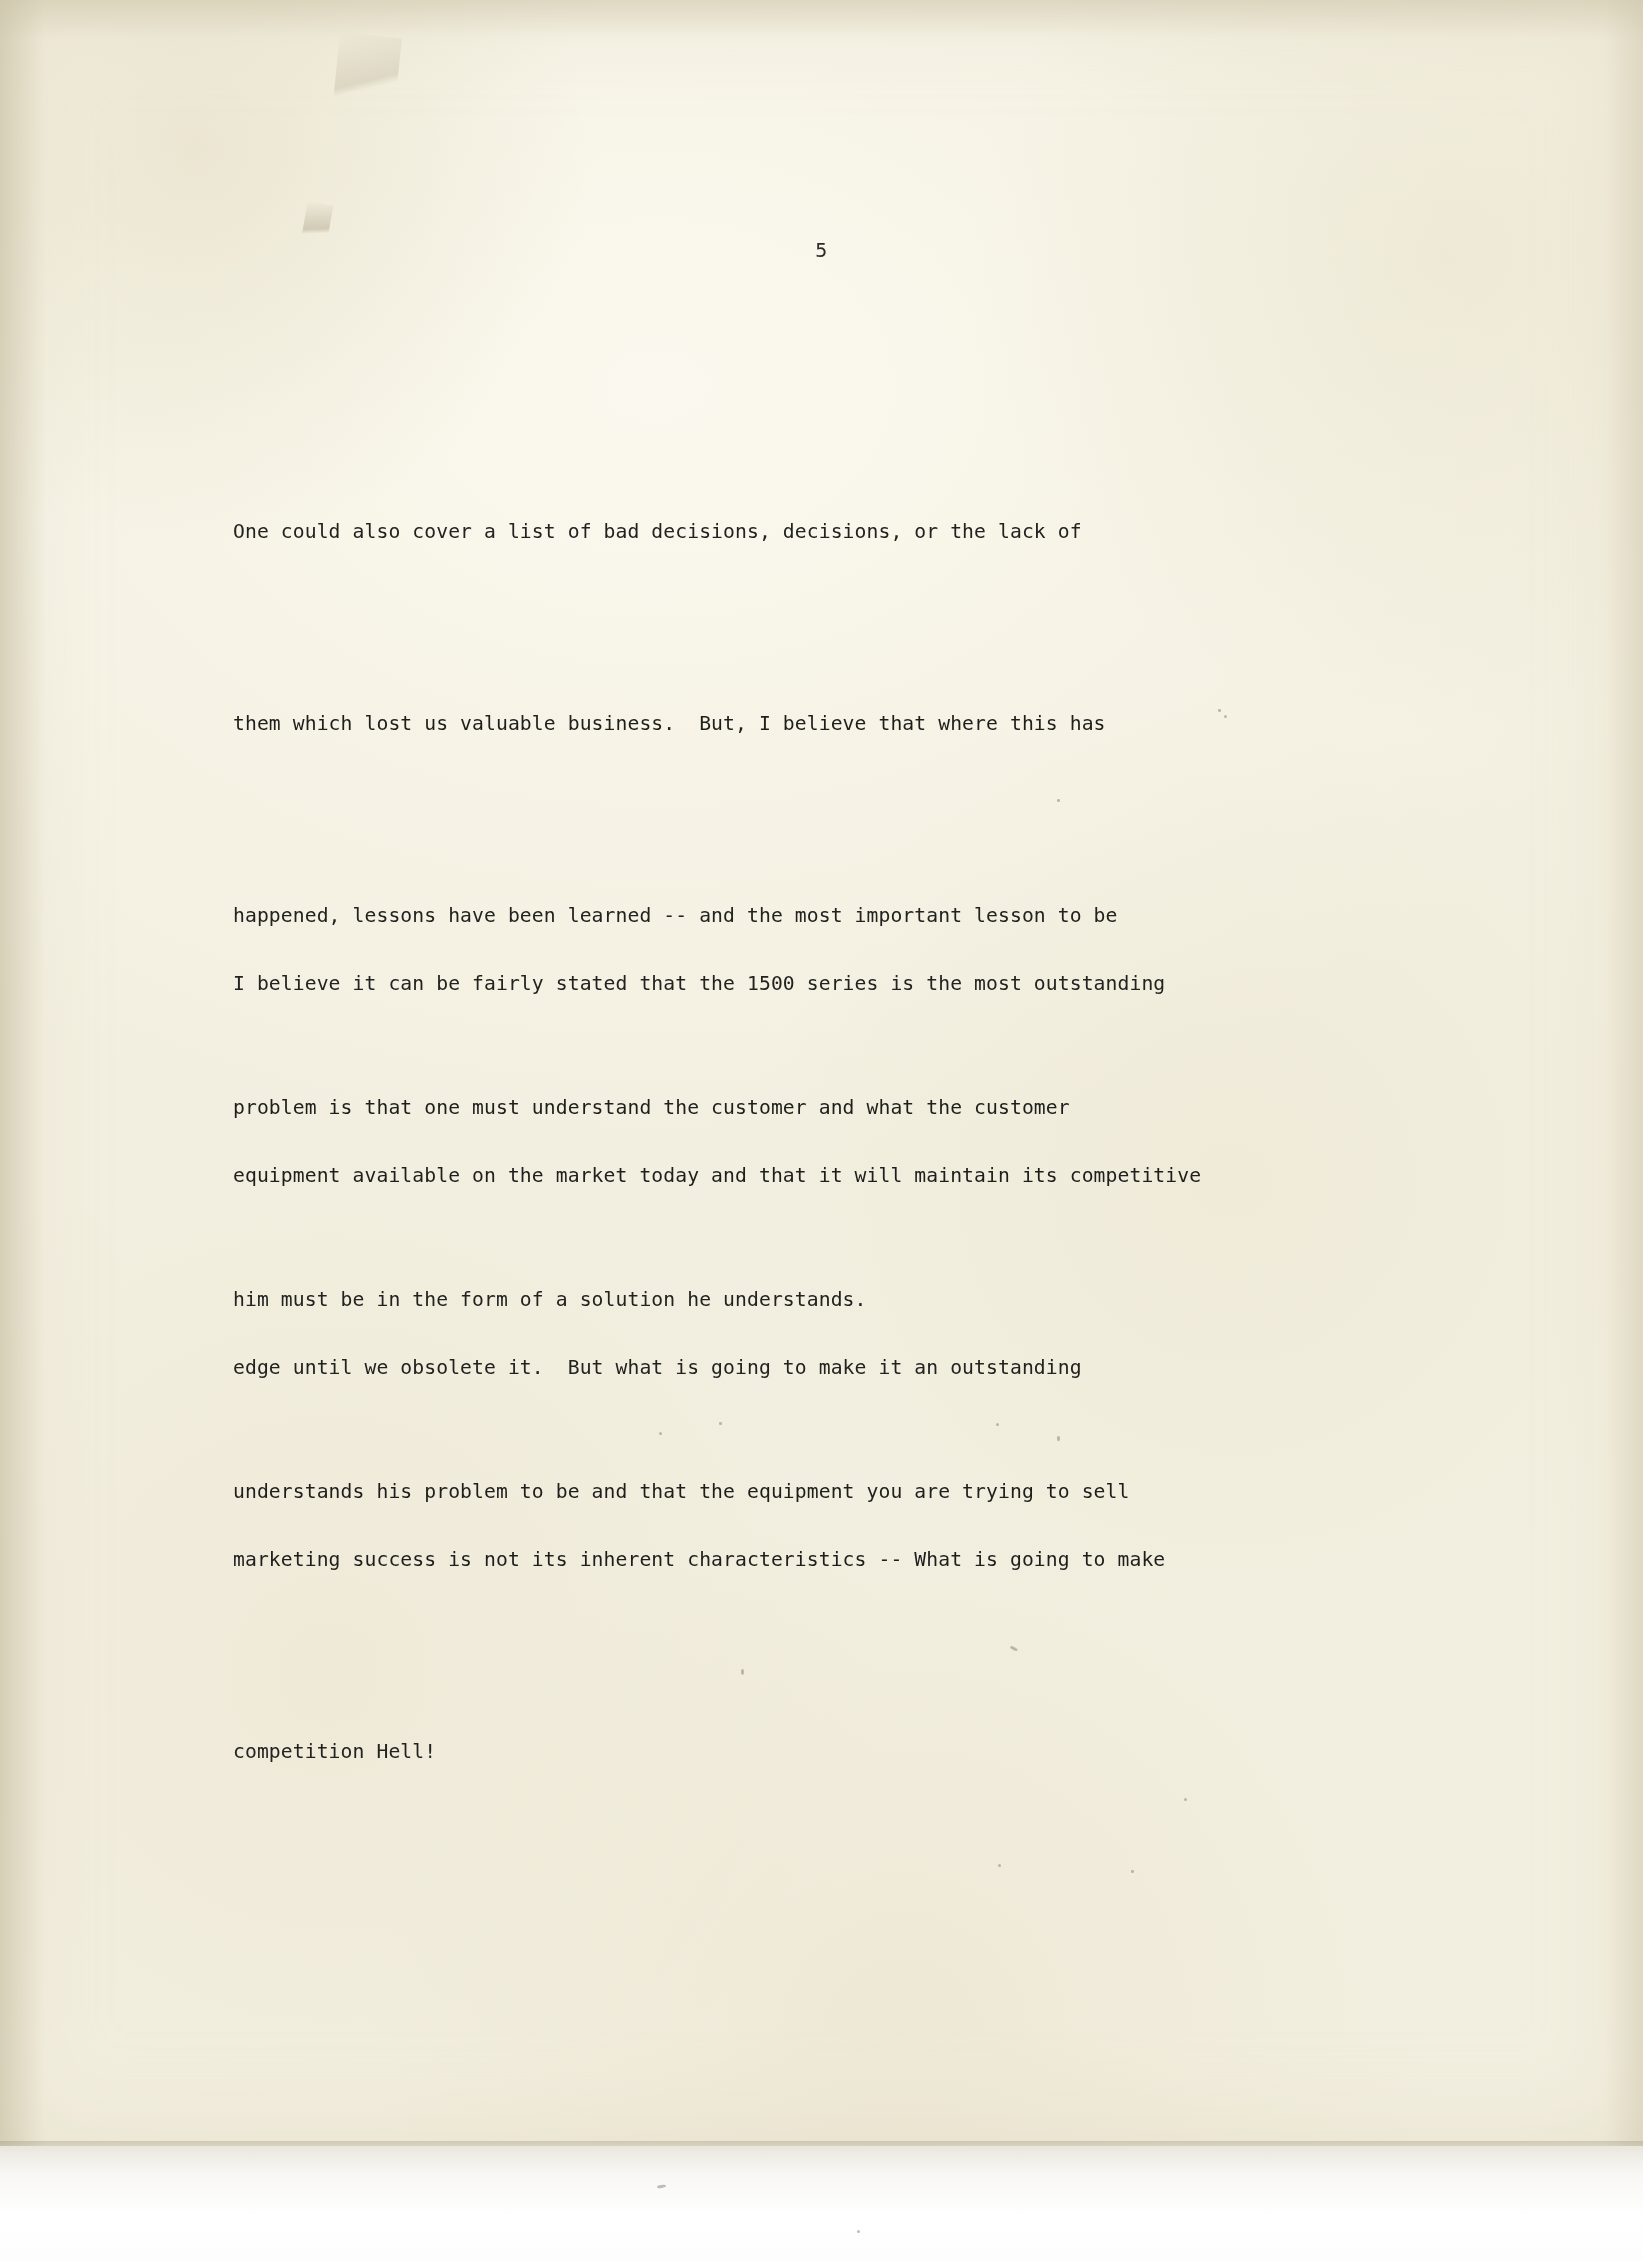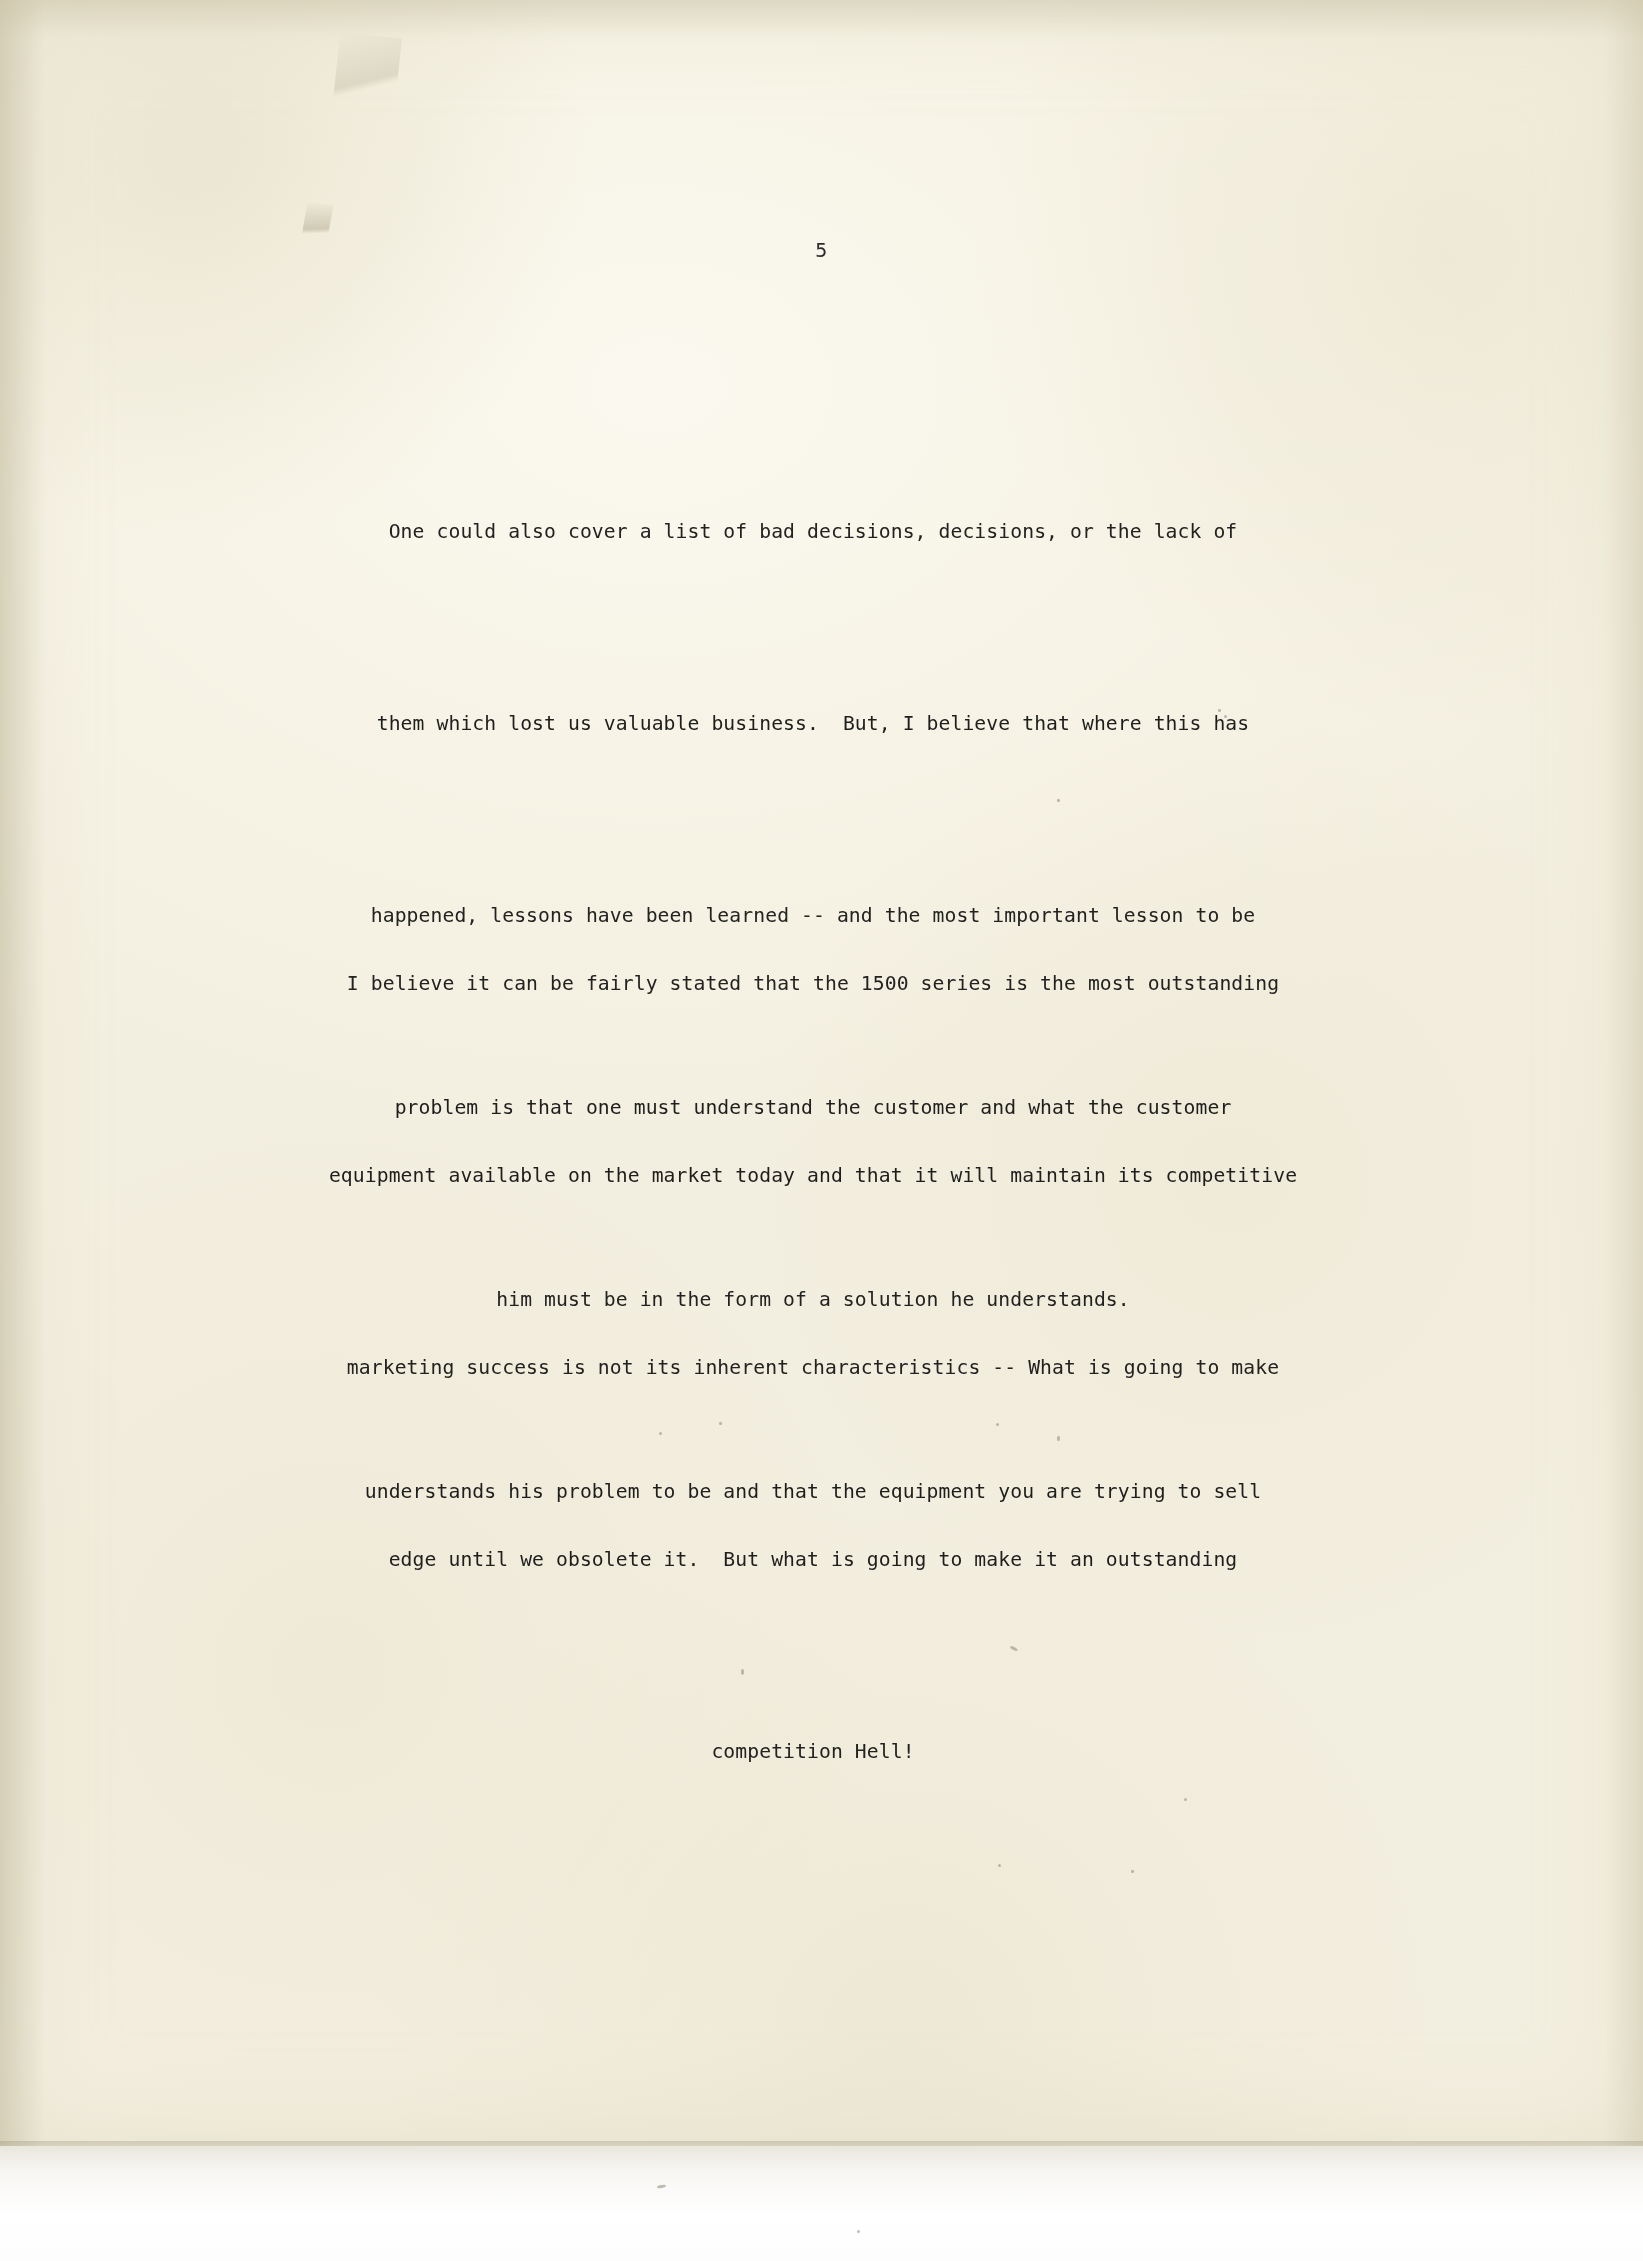--- a/index.html
+++ b/index.html
@@ -130,21 +130,21 @@
   .para {
     position: absolute;
     left: 233px;
     width: 1160px;
     color: #21211f;
     font-size: 19.7px;
     line-height: 64px;
     letter-spacing: 0.1px;
     white-space: pre;
   }
-  .para .ln { display: block; text-align: center; }
+  .para .ln { display: block; }
 
   #para-1 { top: 372px; }
   #para-2 { top: 824px; }
 
   
   .para .ln:nth-child(odd) { color: #222220; }
   .para .ln:nth-child(even) { color: #1e1e1c; }
 </style>
 </head>
 <body>
@@ -178,22 +178,22 @@
       <span class="ln">them which lost us valuable business.  But, I believe that where this has</span>
       <span class="ln">happened, lessons have been learned -- and the most important lesson to be</span>
       <span class="ln">problem is that one must understand the customer and what the customer</span>
       <span class="ln">him must be in the form of a solution he understands.</span>
       <span class="ln">understands his problem to be and that the equipment you are trying to sell</span>
     </div>
 
     <div class="para" id="para-2">
       <span class="ln">I believe it can be fairly stated that the 1500 series is the most outstanding</span>
       <span class="ln">equipment available on the market today and that it will maintain its competitive</span>
+      <span class="ln">edge until we obsolete it.  But what is going to make it an outstanding</span>
       <span class="ln">marketing success is not its inherent characteristics -- What is going to make</span>
-      <span class="ln">edge until we obsolete it.  But what is going to make it an outstanding</span>
       <span class="ln">competition Hell!</span>
     </div>
   </div>
 </div>
 
 <div class="bed-shadow"></div>
 <div class="scanner-bed">
   <div class="speck" style="left:657px; top:39px; width:9px; height:2.6px; transform:rotate(-8deg);"></div>
   <div class="speck" style="left:857px; top:84px; width:3.2px; height:3.2px;"></div>
 </div>

